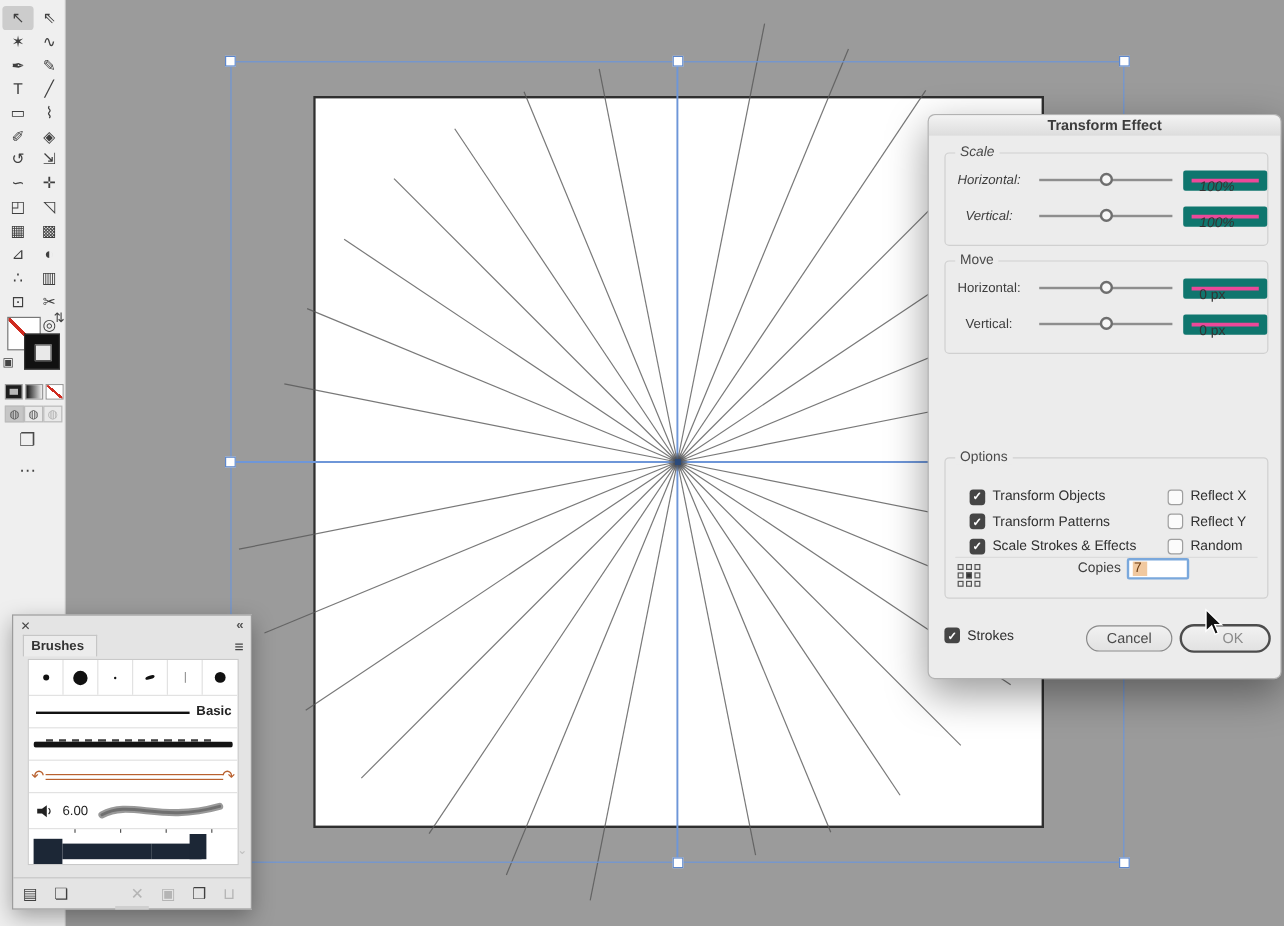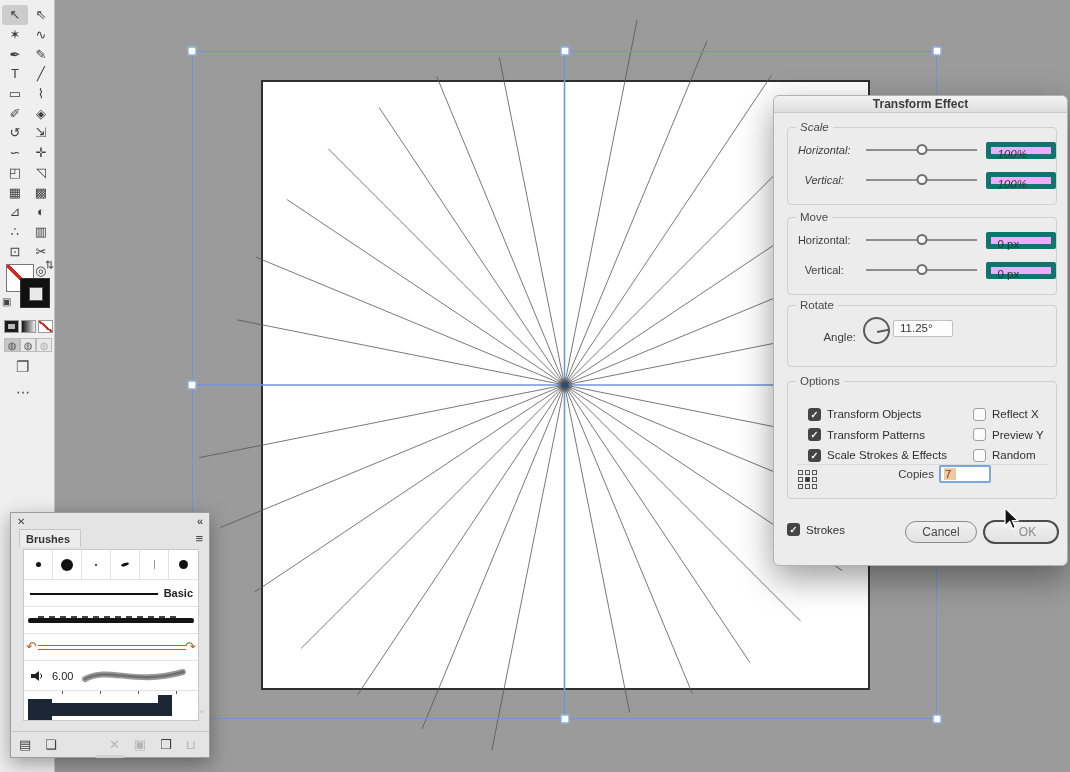--- a/index.html
+++ b/index.html
@@ -88,21 +88,21 @@
     background:linear-gradient(#f3f3f3,#dedede); display:flex; align-items:center; justify-content:center; }
   #dlg-title { font-size:12px; font-weight:bold; color:#3c3c3c; }
   .group { position:absolute; left:13px; width:270px; border:1px solid #d0d0d0; border-radius:4px; }
   .g-label { position:absolute; top:-7px; left:8px; background:#ececec; padding:0 4px; font-size:11.5px; color:#4a4a4a; }
   .frow { position:absolute; left:0; width:100%; height:18px; display:flex; align-items:center; }
   .flabel { width:73px; text-align:center; font-size:11px; color:#3d3d3d; }
   .slider { position:relative; width:112px; height:14px; margin-left:6px; }
   .slider .track { position:absolute; left:0; right:0; top:6px; height:1.5px; background:#8e8e8e; }
   .slider .knob { position:absolute; left:50%; top:1px; width:11px; height:11px; border:2px solid #6e6e6e; border-radius:50%;
     background:#f7f7f7; transform:translateX(-50%); }
-  .txt { margin-left:9px; width:70px; height:17px; background:#f0abfc; border:5px solid #0f766e; border-radius:2px;
+  .txt { margin-left:9px; width:70px; height:17px; background:#ec4899; border:7px solid #0f766e; border-radius:2px;
     font-size:11.5px; color:#333; padding:1px 0 0 6px; }
   #g-scale { top:31px; height:78px;font-style:italic; }
   #g-move { top:121px; height:78px; }
   #g-rotate { top:209px; height:62px; }
   #g-options { top:285px; height:118px; }
   #dial { position:absolute; left:75px; top:11px; width:27px; height:27px; border:2px solid #5a5a5a; border-radius:50%; }
   #dial-hand { position:absolute; left:50%; top:50%; width:12px; height:1.5px; background:#5a5a5a; transform-origin:0 50%; }
   #angle-row { position:absolute; top:22px; left:0; width:100%; height:18px; display:flex; align-items:center; }
   #angle-label { width:68px; text-align:right; font-size:11.5px; color:#3d3d3d; }
   #angle-field { position:absolute; left:105px; top:14px; width:60px; height:17px; background:#fdfdfd; border:1px solid #c0c0c0;
@@ -357,30 +357,20 @@
       <div class="frow" style="top:43px">
         <span class="flabel">Vertical:</span>
         <span class="slider">
             <span class="track"></span>
             <span class="knob"></span>
           </span>
         <span class="txt">0 px</span>
       </div>
     </div>
 
-    <div class="group" id="g-rotate">
-      <span class="g-label">Rotate</span>
-      <div id="angle-row">
-        <span id="angle-label">Angle:</span>
-      </div>
-      <div id="dial">
-          <div id="dial-hand" style="transform: rotate(-11.25deg);"></div>
-        </div>
-      <span id="angle-field">11.25°</span>
-    </div>
 
     <div class="group" id="g-options">
       <span class="g-label">Options</span>
       <div class="optcol" id="opt-left">
           <div class="optrow">
             <span class="cb on">✓</span>
             <span class="optlabel">Transform Objects</span>
           </div>
           <div class="optrow">
             <span class="cb on">✓</span>
@@ -391,21 +381,21 @@
             <span class="optlabel">Scale Strokes &amp; Effects</span>
           </div>
         </div>
       <div class="optcol" id="opt-right">
           <div class="optrow">
             <span class="cb off"></span>
             <span class="optlabel">Reflect X</span>
           </div>
           <div class="optrow">
             <span class="cb off"></span>
-            <span class="optlabel">Preview Y</span>
+            <span class="optlabel">Reflect Y</span>
           </div>
           <div class="optrow">
             <span class="cb off"></span>
             <span class="optlabel">Random</span>
           </div>
         </div>
       <div id="opt-divider"></div>
       <div id="refgrid">
         <span class="rg"></span>
           <span class="rg"></span>

